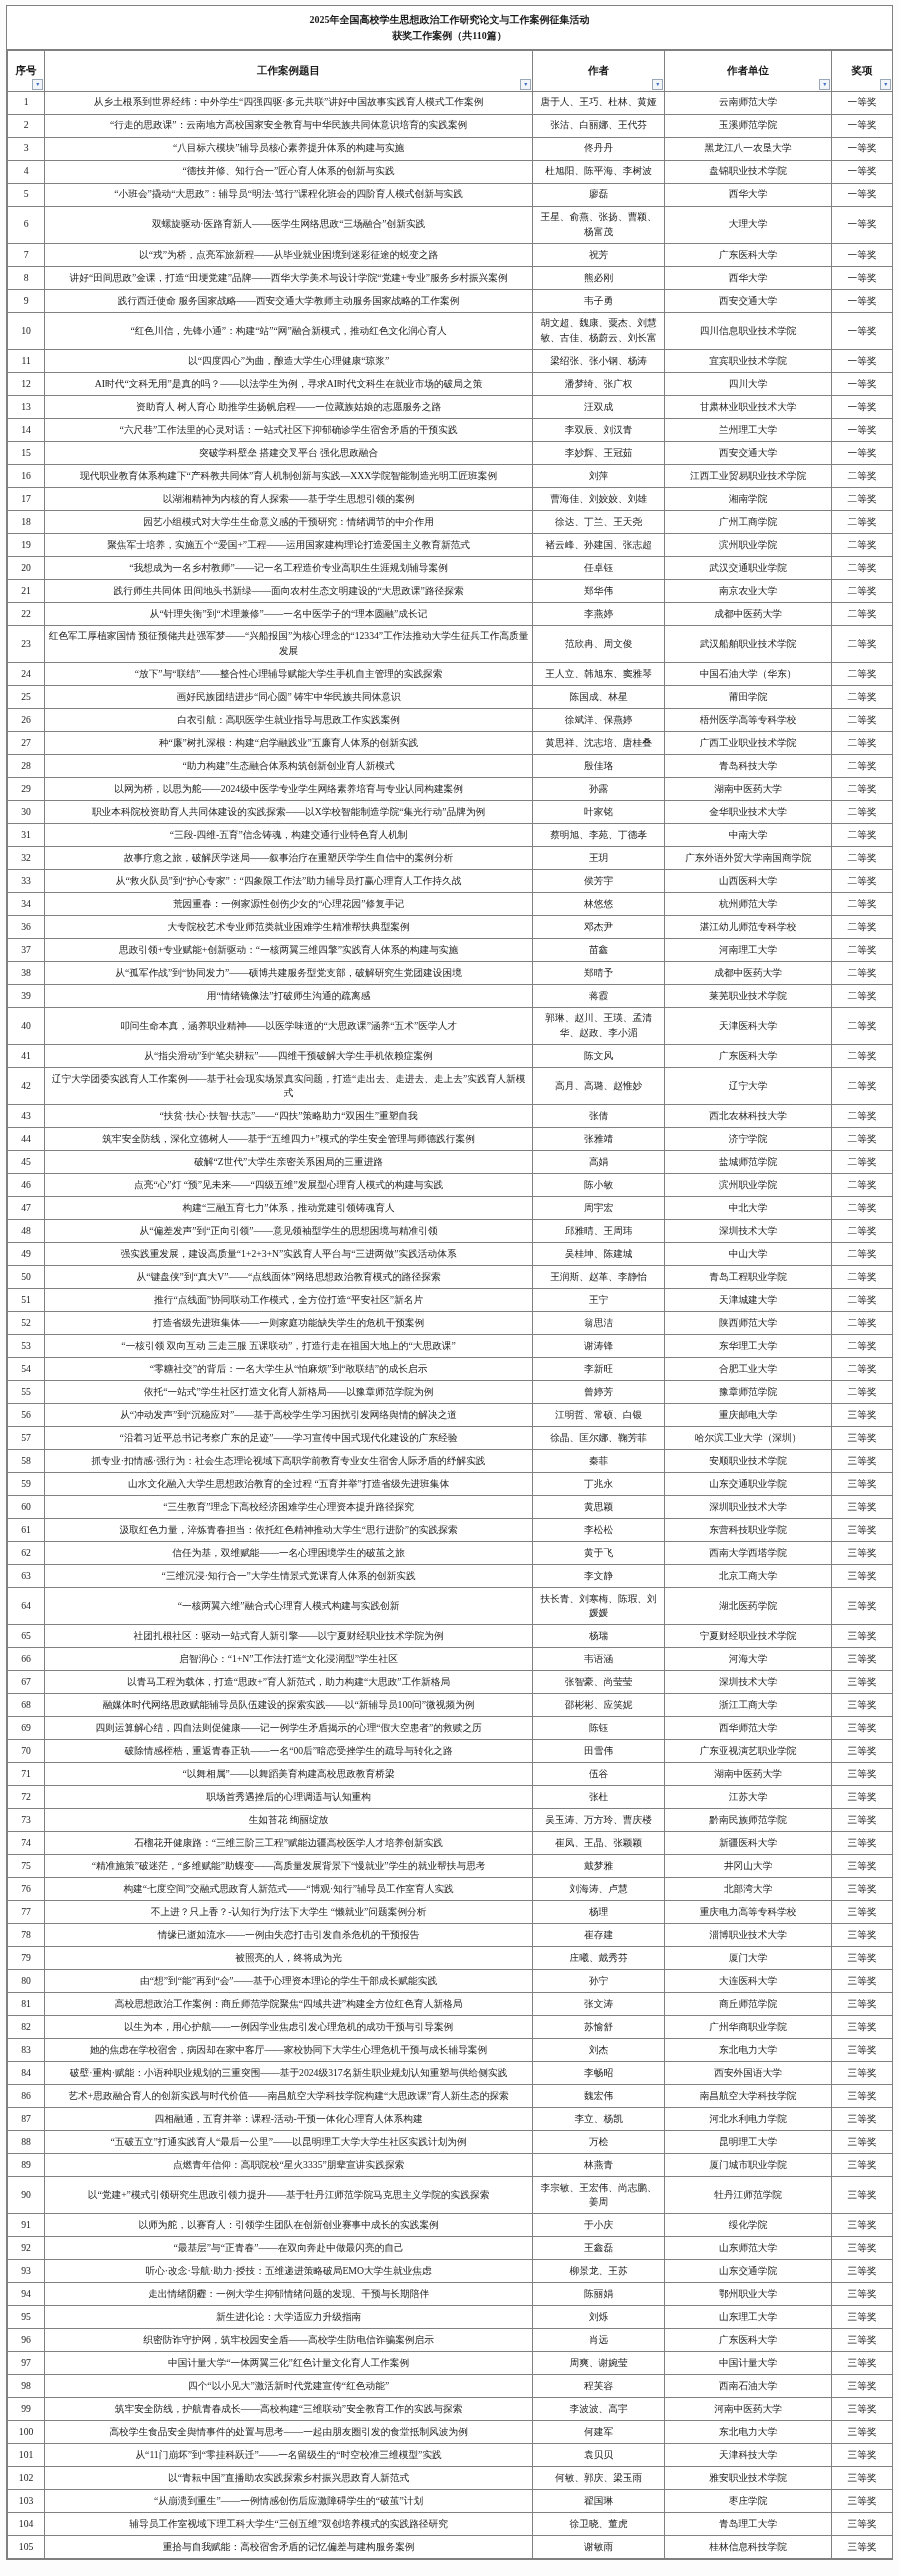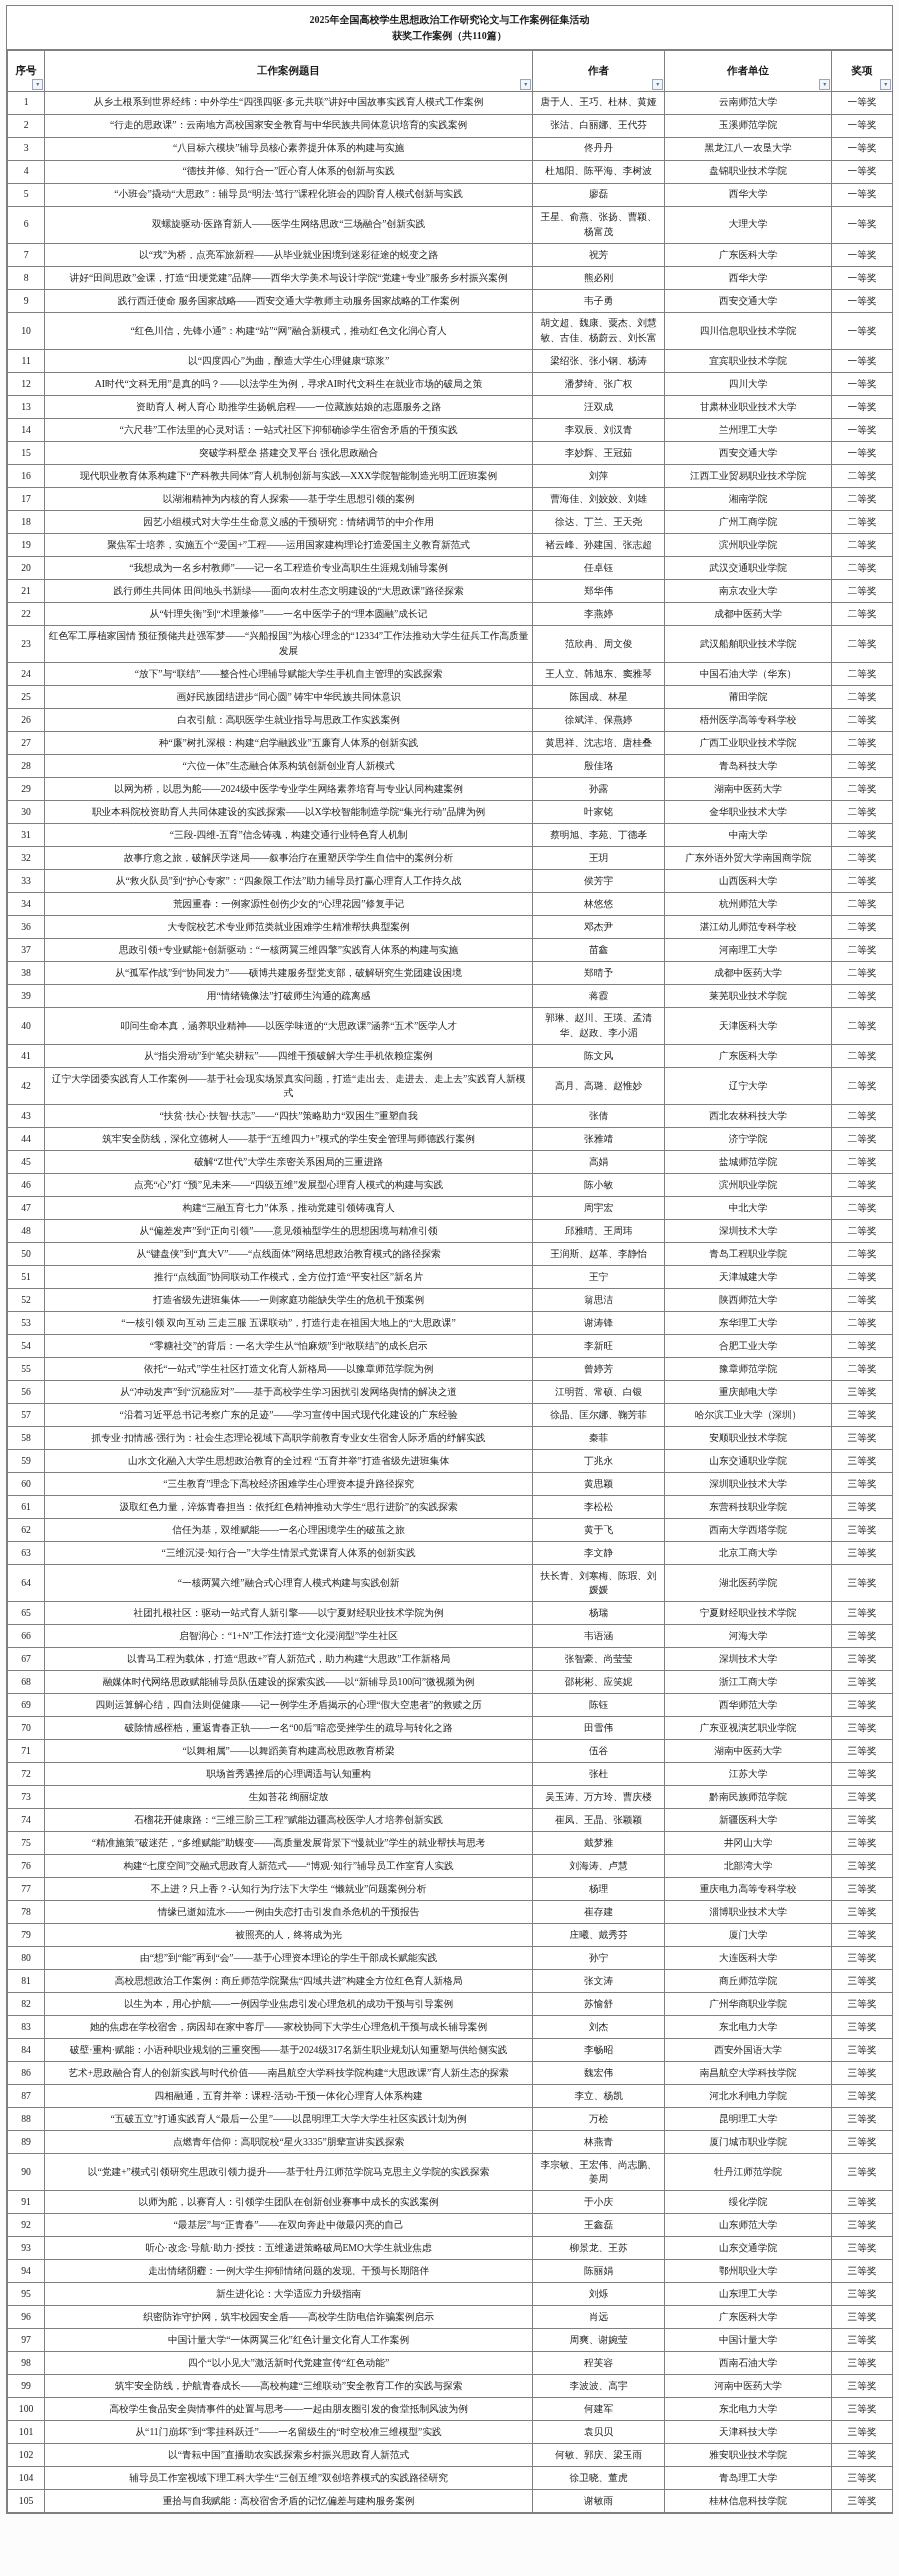--- a/index.html
+++ b/index.html
@@ -249,21 +249,21 @@
           </tr>
           <tr>
             <td class="col-index">27</td>
             <td class="col-title">种“廉”树扎深根：构建“启学融践业”五廉育人体系的创新实践</td>
             <td class="col-authors">黄思祥、沈志培、唐桂叠</td>
             <td class="col-organization">广西工业职业技术学院</td>
             <td class="col-award">二等奖</td>
           </tr>
           <tr>
             <td class="col-index">28</td>
-            <td class="col-title">“六位一体”生态融合体系构筑创新创业育人新模式</td>
+            <td class="col-title">“助力构建”生态融合体系构筑创新创业育人新模式</td>
             <td class="col-authors">殷佳珞</td>
             <td class="col-organization">青岛科技大学</td>
             <td class="col-award">二等奖</td>
           </tr>
           <tr>
             <td class="col-index">29</td>
             <td class="col-title">以网为桥，以思为舵——2024级中医学专业学生网络素养培育与专业认同构建案例</td>
             <td class="col-authors">孙露</td>
             <td class="col-organization">湖南中医药大学</td>
             <td class="col-award">二等奖</td>
@@ -388,20 +388,27 @@
             <td class="col-award">二等奖</td>
           </tr>
           <tr>
             <td class="col-index">48</td>
             <td class="col-title">从“偏差发声”到“正向引领”——意见领袖型学生的思想困境与精准引领</td>
             <td class="col-authors">邱雅晴、王周玮</td>
             <td class="col-organization">深圳技术大学</td>
             <td class="col-award">二等奖</td>
           </tr>
           <tr>
+            <td class="col-index">49</td>
+            <td class="col-title">强实践重发展，建设高质量“1+2+3+N”实践育人平台与“三进两做”实践活动体系</td>
+            <td class="col-authors">吴桂坤、陈建城</td>
+            <td class="col-organization">中山大学</td>
+            <td class="col-award">二等奖</td>
+          </tr>
+          <tr>
             <td class="col-index">50</td>
             <td class="col-title">从“键盘侠”到“真大V”——“点线面体”网络思想政治教育模式的路径探索</td>
             <td class="col-authors">王润斯、赵革、李静怡</td>
             <td class="col-organization">青岛工程职业学院</td>
             <td class="col-award">二等奖</td>
           </tr>
           <tr>
             <td class="col-index">51</td>
             <td class="col-title">推行“点线面”协同联动工作模式，全方位打造“平安社区”新名片</td>
             <td class="col-authors">王宁</td>
@@ -749,20 +756,27 @@
             <td class="col-title">从“11门崩坏”到“零挂科跃迁”——一名留级生的“时空校准三维模型”实践</td>
             <td class="col-authors">袁贝贝</td>
             <td class="col-organization">天津科技大学</td>
             <td class="col-award">三等奖</td>
           </tr>
           <tr>
             <td class="col-index">102</td>
             <td class="col-title">以“青耘中国”直播助农实践探索乡村振兴思政育人新范式</td>
             <td class="col-authors">何敏、郭庆、梁玉雨</td>
             <td class="col-organization">雅安职业技术学院</td>
+            <td class="col-award">三等奖</td>
+          </tr>
+          <tr>
+            <td class="col-index">103</td>
+            <td class="col-title">“从崩溃到重生”——一例情感创伤后应激障碍学生的“破茧”计划</td>
+            <td class="col-authors">翟国琳</td>
+            <td class="col-organization">枣庄学院</td>
             <td class="col-award">三等奖</td>
           </tr>
           <tr>
             <td class="col-index">104</td>
             <td class="col-title">辅导员工作室视域下理工科大学生“三创五维”双创培养模式的实践路径研究</td>
             <td class="col-authors">徐卫晓、董虎</td>
             <td class="col-organization">青岛理工大学</td>
             <td class="col-award">三等奖</td>
           </tr>
           <tr>

